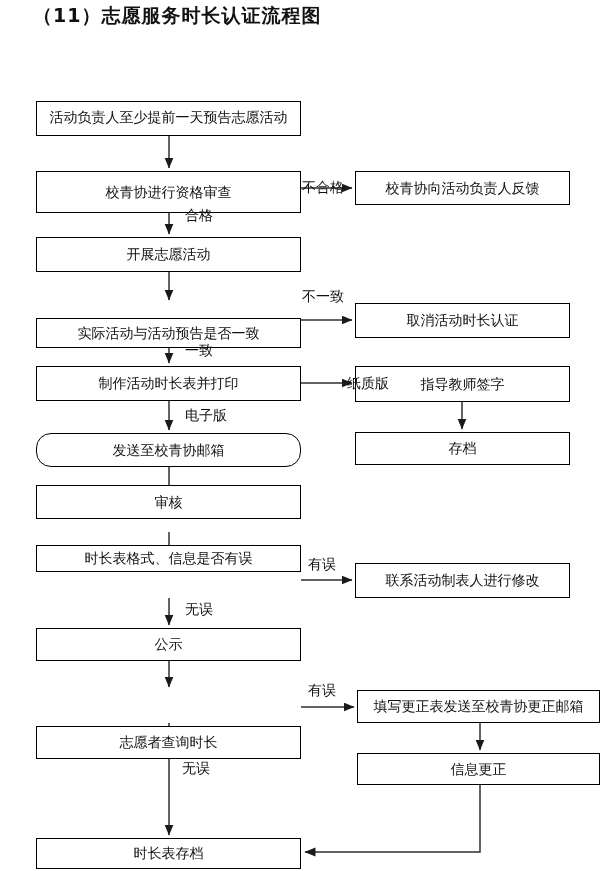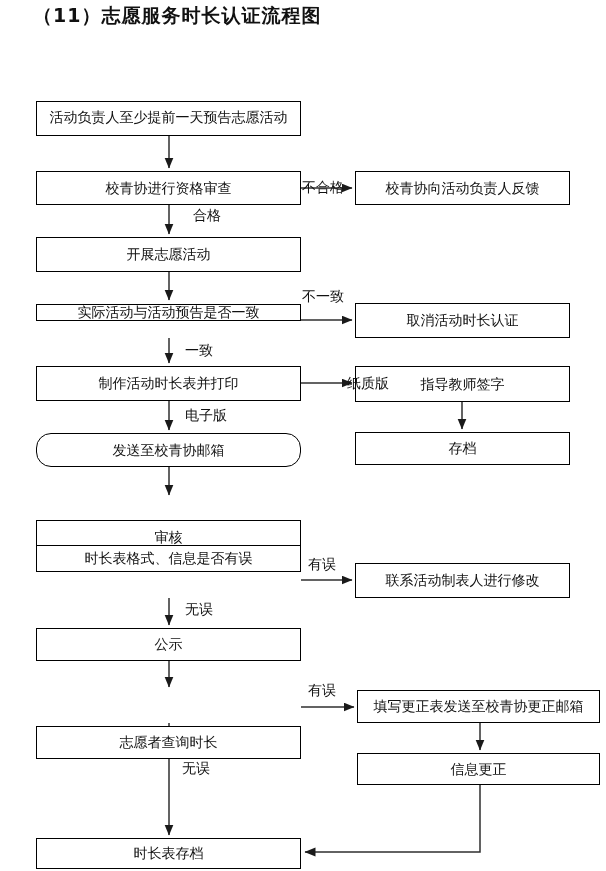--- a/index.html
+++ b/index.html
@@ -47,41 +47,41 @@
       <line x1="301" y1="383" x2="352" y2="383" marker-end="url(#arr)"></line>
       <line x1="301" y1="580" x2="352" y2="580" marker-end="url(#arr)"></line>
       <line x1="301" y1="707" x2="354" y2="707" marker-end="url(#arr)"></line>
       <line x1="462" y1="402" x2="462" y2="429" marker-end="url(#arr)"></line>
       <line x1="480" y1="723" x2="480" y2="750" marker-end="url(#arr)"></line>
       <polyline points="480,785 480,852 305,852" marker-end="url(#arr)"></polyline>
     </g>
   </svg>
 
   <div class="node lcol" style="top:101px;height:35px;font-family:Liberation Mono, monospace;">活动负责人至少提前一天预告志愿活动</div>
-  <div class="node lcol" style="top:171px;height:34px;">校青协进行资格审查</div>
+  <div class="node lcol" style="top:171px;height:42px;">校青协进行资格审查</div>
   <div class="node lcol" style="top:237px;height:35px;">开展志愿活动</div>
-  <div class="node lcol" style="top:304px;height:17px;">实际活动与活动预告是否一致</div>
+  <div class="node lcol" style="top:318px;height:30px;">实际活动与活动预告是否一致</div>
   <div class="node lcol" style="top:366px;height:35px;">制作活动时长表并打印</div>
   <div class="node lcol" style="top:433px;height:34px;border-radius:15px;">发送至校青协邮箱</div>
-  <div class="node lcol" style="top:520px;height:34px;">审核</div>
+  <div class="node lcol" style="top:485px;height:34px;">审核</div>
   <div class="node lcol" style="top:545px;height:27px;">时长表格式、信息是否有误</div>
   <div class="node lcol" style="top:628px;height:33px;">公示</div>
   <div class="node lcol" style="top:690px;height:33px;margin-top:36px;">志愿者查询时长</div>
   <div class="node lcol" style="top:838px;height:31px;">时长表存档</div>
 
   <div class="node rcolA" style="top:171px;height:34px;text-align:right;">校青协向活动负责人反馈</div>
   <div class="node rcolA" style="top:303px;height:35px;">取消活动时长认证</div>
   <div class="node rcolA" style="top:366px;height:36px;">指导教师签字</div>
   <div class="node rcolA" style="top:432px;height:33px;">存档</div>
   <div class="node rcolA" style="top:563px;height:35px;">联系活动制表人进行修改</div>
   <div class="node rcolB" style="top:690px;height:33px;">填写更正表发送至校青协更正邮箱</div>
   <div class="node rcolB" style="top:753px;height:32px;">信息更正</div>
 
   <div class="edge-label" style="left:302px;top:179px;">不合格</div>
-  <div class="edge-label" style="left:185px;top:207px;margin-left:8px;">合格</div>
+  <div class="edge-label" style="left:185px;top:207px;">合格</div>
   <div class="edge-label" style="left:302px;top:288px;">不一致</div>
   <div class="edge-label" style="left:185px;top:342px;">一致</div>
   <div class="edge-label" style="left:305px;top:375px;margin-left:42px;">纸质版</div>
   <div class="edge-label" style="left:185px;top:407px;">电子版</div>
   <div class="edge-label" style="left:308px;top:556px;">有误</div>
   <div class="edge-label" style="left:185px;top:601px;">无误</div>
   <div class="edge-label" style="left:308px;top:682px;">有误</div>
   <div class="edge-label" style="left:182px;top:760px;">无误</div>
 
 </div>

